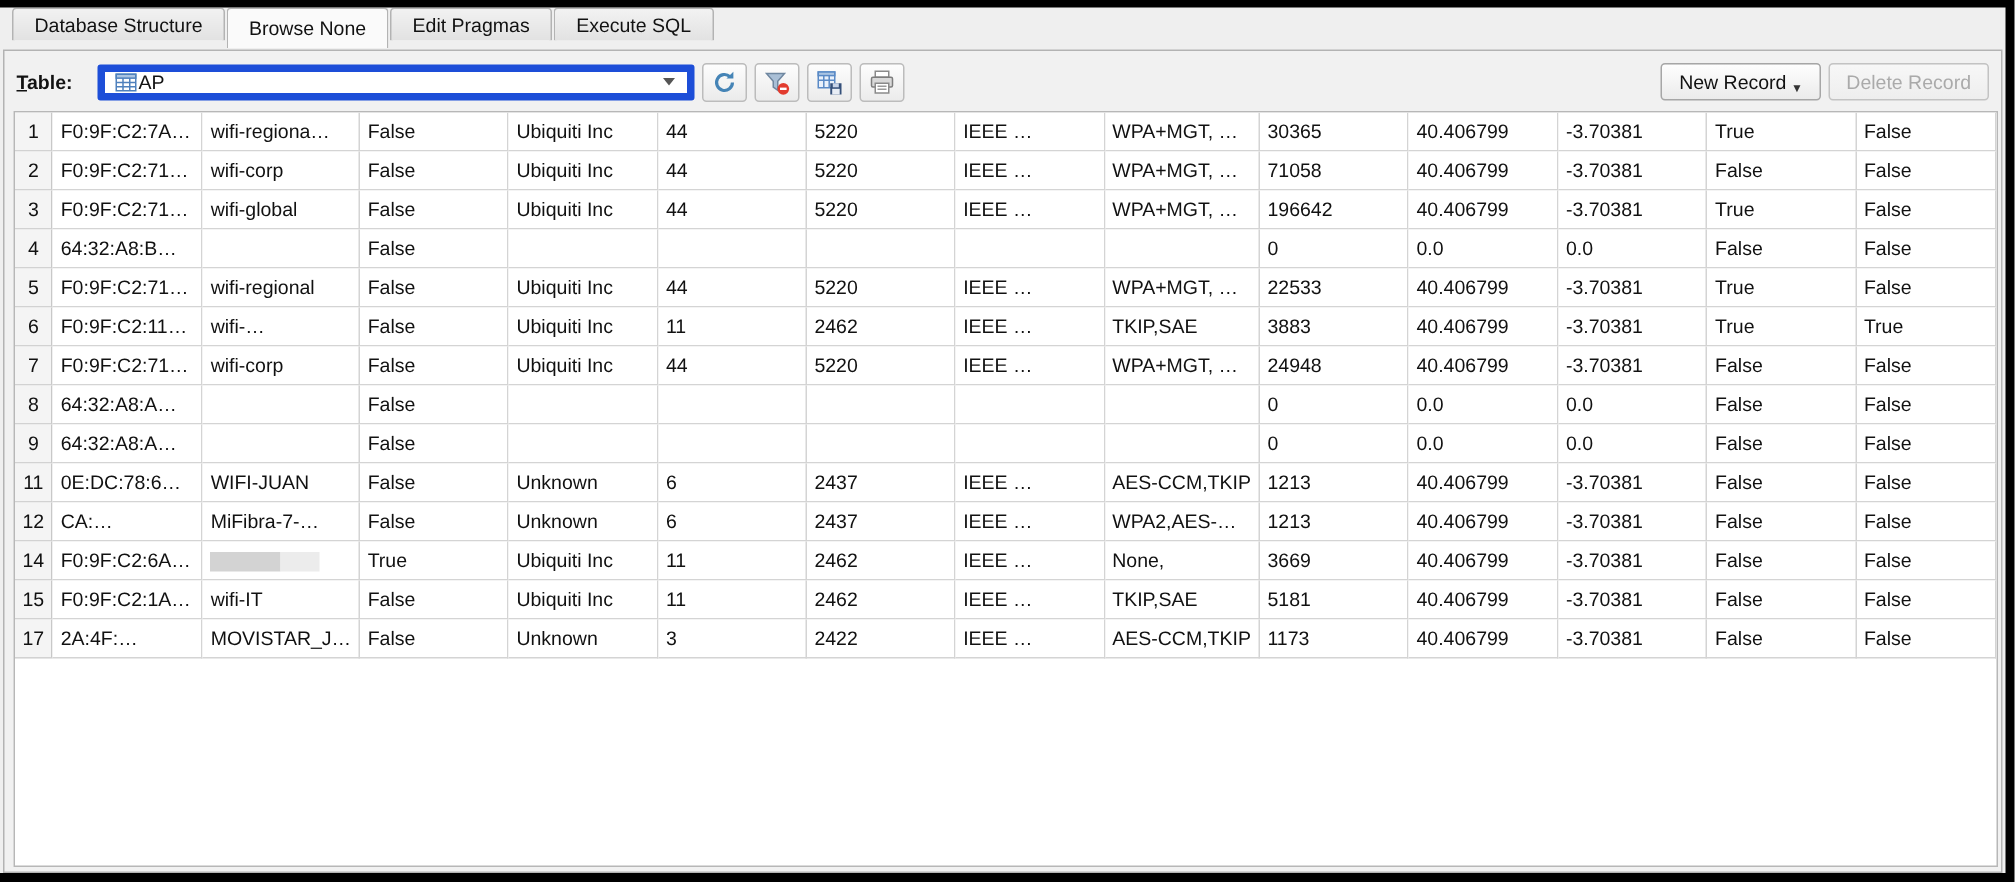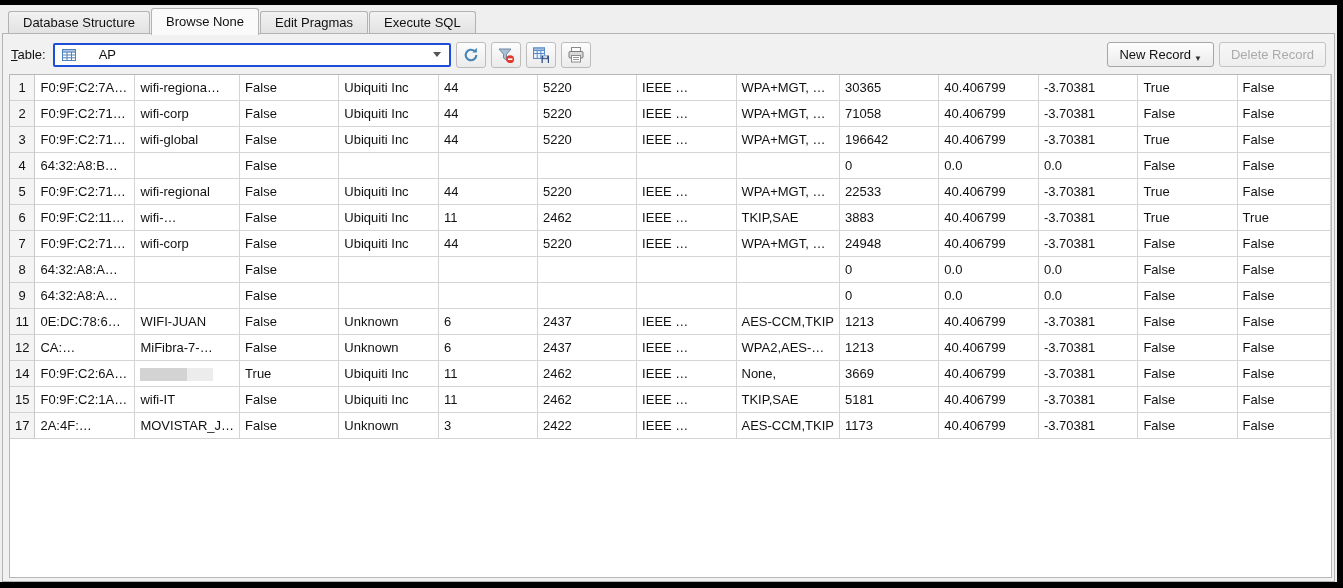--- a/index.html
+++ b/index.html
@@ -12,47 +12,47 @@
     position:relative;
     overflow:hidden;
   }
   .window {
     position:absolute; top:5px; left:0; width:1337px; height:577px;
     background:#efefef;
   }
   
   .tabbar {
     position:absolute; top:0; left:0; right:0; height:29px;
-    display:flex; align-items:flex-end; padding-left:8px; z-index:3;
+    display:flex; align-items:flex-start; padding-left:8px; z-index:3;
   }
   .tab {
     height:22px; line-height:21px; padding:0 14px; margin-right:1px; margin-bottom:1px;
     border:1px solid #b3b3b3; border-bottom:none; border-radius:3px 3px 0 0;
     background:linear-gradient(#f2f2f2,#e2e2e2); cursor:default; white-space:nowrap;
   }
   .tab.active {
     height:27px; line-height:26px; margin-bottom:-1px;
     background:#fafafa; z-index:4; position:relative;
   }
   
   .pane {
     position:absolute; top:28px; left:2px; right:2px; bottom:0;
     border:1px solid #b3b3b3; background:#f1f1f1;
   }
   
   .controls {
     position:absolute; top:7px; left:8px; right:8px; height:27px;
     display:flex; align-items:center; gap:5px;
   }
-  .tbl-label { margin-right:2px; }
+  .tbl-label { margin-right:12px;font-weight:bold; }
   .mnemonic { text-decoration:underline; }
   .combobox {
     width:398px; height:24px; background:#fff;
-    border:2px solid #1d4ed8; border-radius:2px;
-    display:flex; align-items:center; padding:0 6px; gap:22px; cursor:default;
+    border:5px solid #1d4ed8; border-radius:2px;
+    display:flex; align-items:center; padding:0 6px; gap:0; cursor:default;
   }
   .combo-text { flex:1; }
   .combo-arrow {
     width:0; height:0; border-left:4px solid transparent; border-right:4px solid transparent;
     border-top:5px solid #555; margin-right:2px;
   }
   .toolbtn {
     width:30px; height:26px; border:1px solid #bcbcbc; border-radius:3px;
     background:linear-gradient(#fdfdfd,#ebebeb);
     display:flex; align-items:center; justify-content:center; padding:0; cursor:default;

